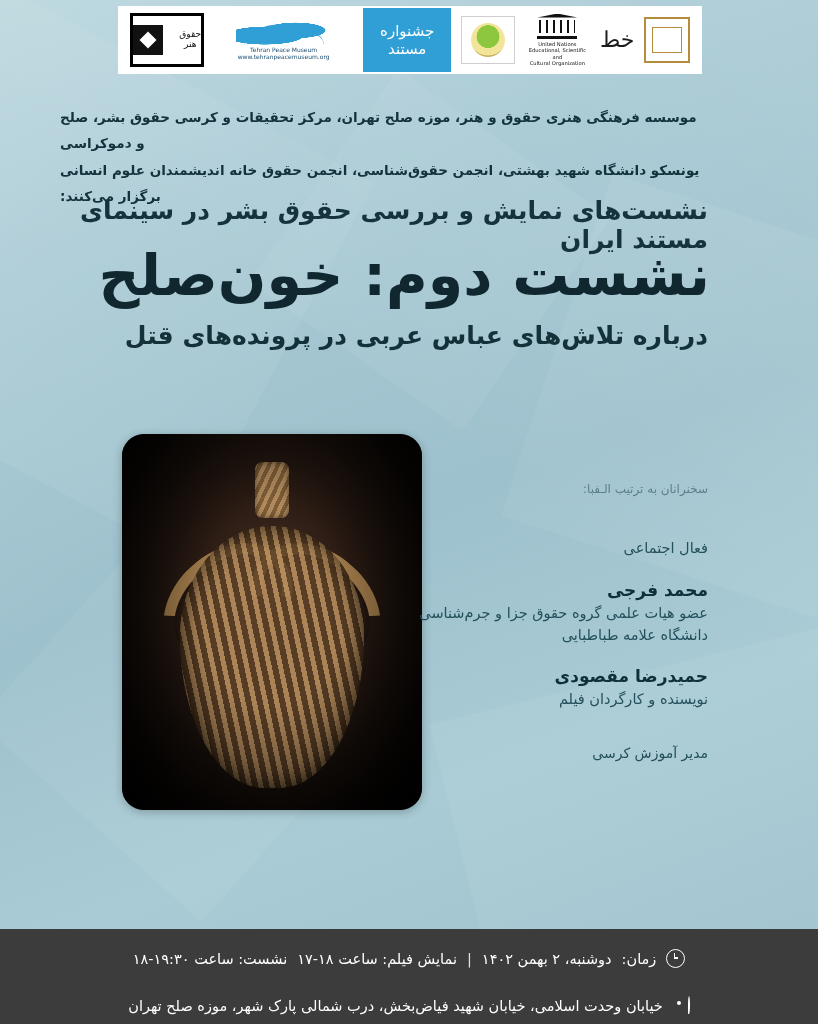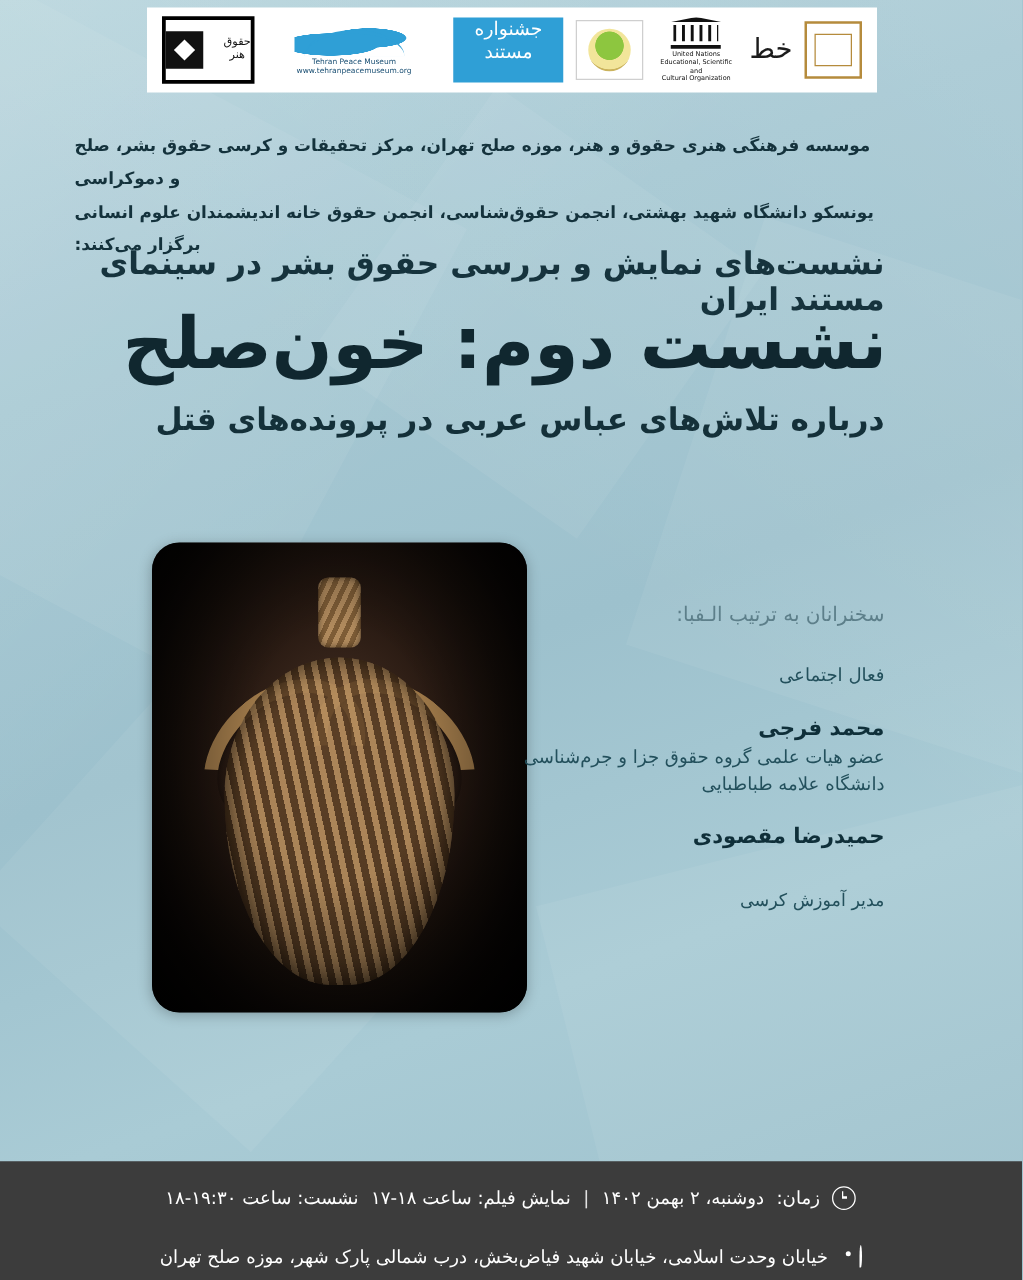--- a/index.html
+++ b/index.html
@@ -99,24 +99,24 @@
     width: 52px; height: 46px;
     border: 1px solid #cfcfcf;
     display: flex; align-items: center; justify-content: center;
     background: #fff;
   }
   .green-emblem {
     width: 34px; height: 34px; border-radius: 50%;
     background: radial-gradient(circle at 50% 40%, #8dc63f 0 42%, #f2e59a 44% 70%, #cbb35d 72% 100%);
   }
   .logo-fest {
-    width: 88px; height: 52px;
+    width: 88px; height: 64px;
     background: #2f9fd6;
     color: #fff;
-    display:flex; align-items:flex-start; justify-content:center;
+    display:flex; align-items:center; justify-content:center;
     font-size: 7px; text-align:center; line-height:1.2;
     font-family: "DejaVu Sans", sans-serif;
     position: relative;
   }
   .logo-fest .fa { font-size: 15px; letter-spacing: -1px; }
   .logo-peace {
     width: 140px; height: 52px;
     display:flex; flex-direction: column; align-items:center; justify-content:center;
     color: #1a4f73; font-size: 6px; line-height: 1.25; text-align:center;
   }
@@ -252,23 +252,23 @@
     position: absolute;
     right: 110px;
     top: 482px;
     width: 300px;
     text-align: right;
     direction: rtl;
     color: #11333d;
   }
   .speakers-head {
     color: #5d7f8a;
-    font-size: 16px;
+    font-size: 12px;
     letter-spacing: 3px;
-    margin-bottom: 30px;
+    margin-bottom: 42px;
     font-weight: 400;
   }
   .sp-item { margin-bottom: 20px; }
   .sp-name {
     font-size: 17px;
     font-weight: 700;
     color: #0f2f39;
     margin-bottom: 3px;
   }
   .sp-role {
@@ -411,20 +411,21 @@
       <div class="sp-role">فعال اجتماعی</div>
     </div>
 
     <div class="sp-item">
       <div class="sp-name">محمد فرجی</div>
       <div class="sp-role">عضو هیات علمی گروه حقوق جزا و جرم‌شناسی دانشگاه علامه طباطبایی</div>
     </div>
 
     <div class="sp-item">
       <div class="sp-name">حمیدرضا مقصودی</div>
+      <div class="sp-role">نویسنده و کارگردان فیلم</div>
     </div>
 
     <div class="moderator">
       <div class="mod-role">مدیر آموزش کرسی</div>
     </div>
   </div>
 
   <div class="credit">طراح: نیما / عکس</div>
 
   <div class="footer">

